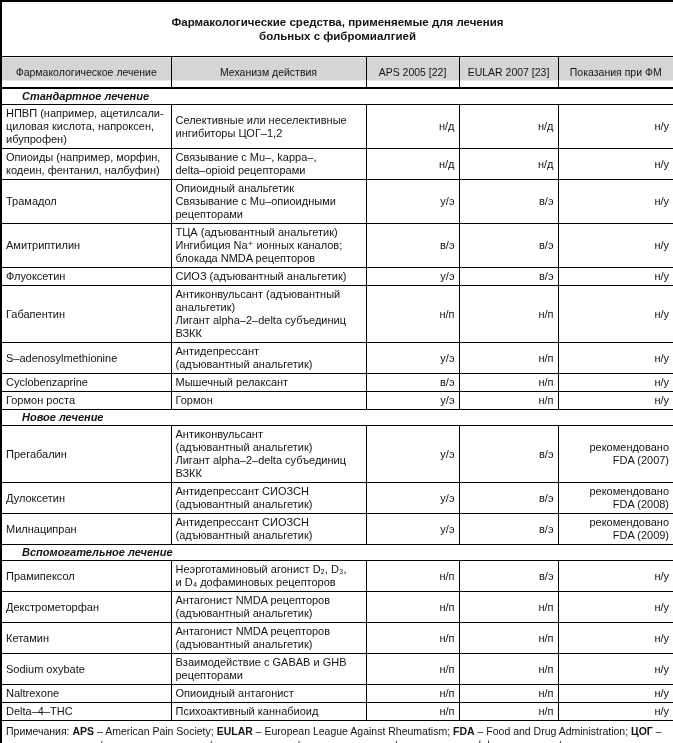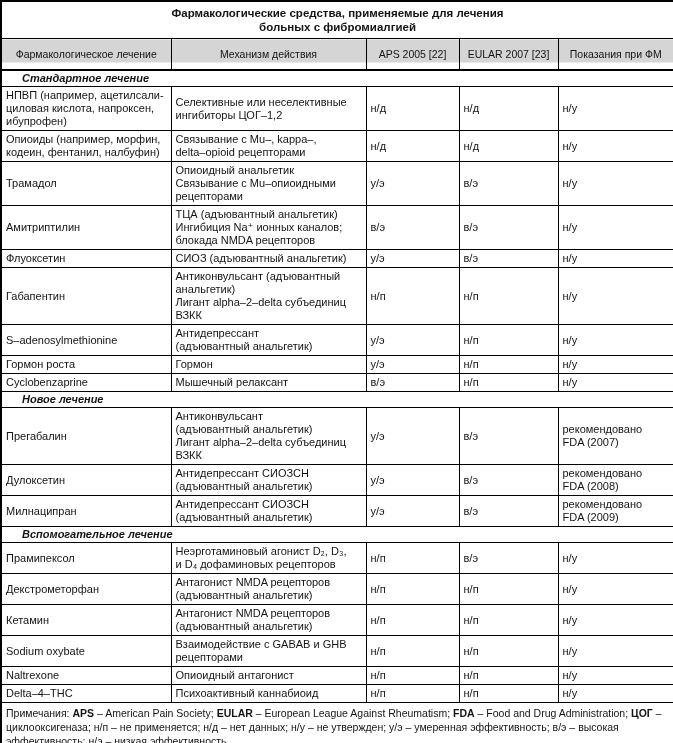--- a/index.html
+++ b/index.html
@@ -22,21 +22,21 @@
     vertical-align: middle;
     line-height: 13px;
     overflow: hidden;
   }
   tr.title-row th {
     font-size: 11.5px;
     font-weight: bold;
     text-align: center;
     white-space: pre-line;
     line-height: 14px;
-    padding: 4px 4px;
+    padding: 13px 4px;
     background: #ffffff;
   }
   tr.header-row th {
     font-size: 10.5px;
     font-weight: normal;
     text-align: center;
     height: 26px;
     background: linear-gradient(to bottom, #d5d5d5 0, #d5d5d5 calc(100% - 7px), #ffffff calc(100% - 7px));
     border-bottom: 2px solid #000;
   }
@@ -45,21 +45,21 @@
     font-style: italic;
     text-align: left;
     font-size: 11px;
     padding: 1px 20px;
   }
   td.col-treatment, td.col-mechanism {
     text-align: left;
     white-space: pre-line;
   }
   td.col-aps, td.col-eular, td.col-fm {
-    text-align: left;
+    text-align: right;
     white-space: pre-line;
     margin-top: 23px;
   }
   tfoot td {
     text-align: left;
     font-size: 10.5px;
     line-height: 14px;
     padding: 3px 4px 6px 4px;
   }
   .b { font-weight: bold; margin-top: 32px; }
@@ -149,30 +149,30 @@
         </tr>
         <tr>
           <td class="col-treatment">S–adenosylmethionine</td>
           <td class="col-mechanism">Антидепрессант
 (адъювантный анальгетик)</td>
           <td class="col-aps">у/э</td>
           <td class="col-eular">н/п</td>
           <td class="col-fm">н/у</td>
         </tr>
         <tr>
-          <td class="col-treatment">Гормон роста</td>
-          <td class="col-mechanism">Гормон</td>
-          <td class="col-aps">у/э</td>
-          <td class="col-eular">н/п</td>
-          <td class="col-fm">н/у</td>
-        </tr>
-        <tr>
           <td class="col-treatment">Cyclobenzaprine</td>
           <td class="col-mechanism">Мышечный релаксант</td>
           <td class="col-aps">в/э</td>
+          <td class="col-eular">н/п</td>
+          <td class="col-fm">н/у</td>
+        </tr>
+        <tr>
+          <td class="col-treatment">Гормон роста</td>
+          <td class="col-mechanism">Гормон</td>
+          <td class="col-aps">у/э</td>
           <td class="col-eular">н/п</td>
           <td class="col-fm">н/у</td>
         </tr>
         <tr class="section-row">
           <td colspan="5">Новое лечение</td>
         </tr>
         <tr>
           <td class="col-treatment">Прегабалин</td>
           <td class="col-mechanism">Антиконвульсант
 (адъювантный анальгетик)

